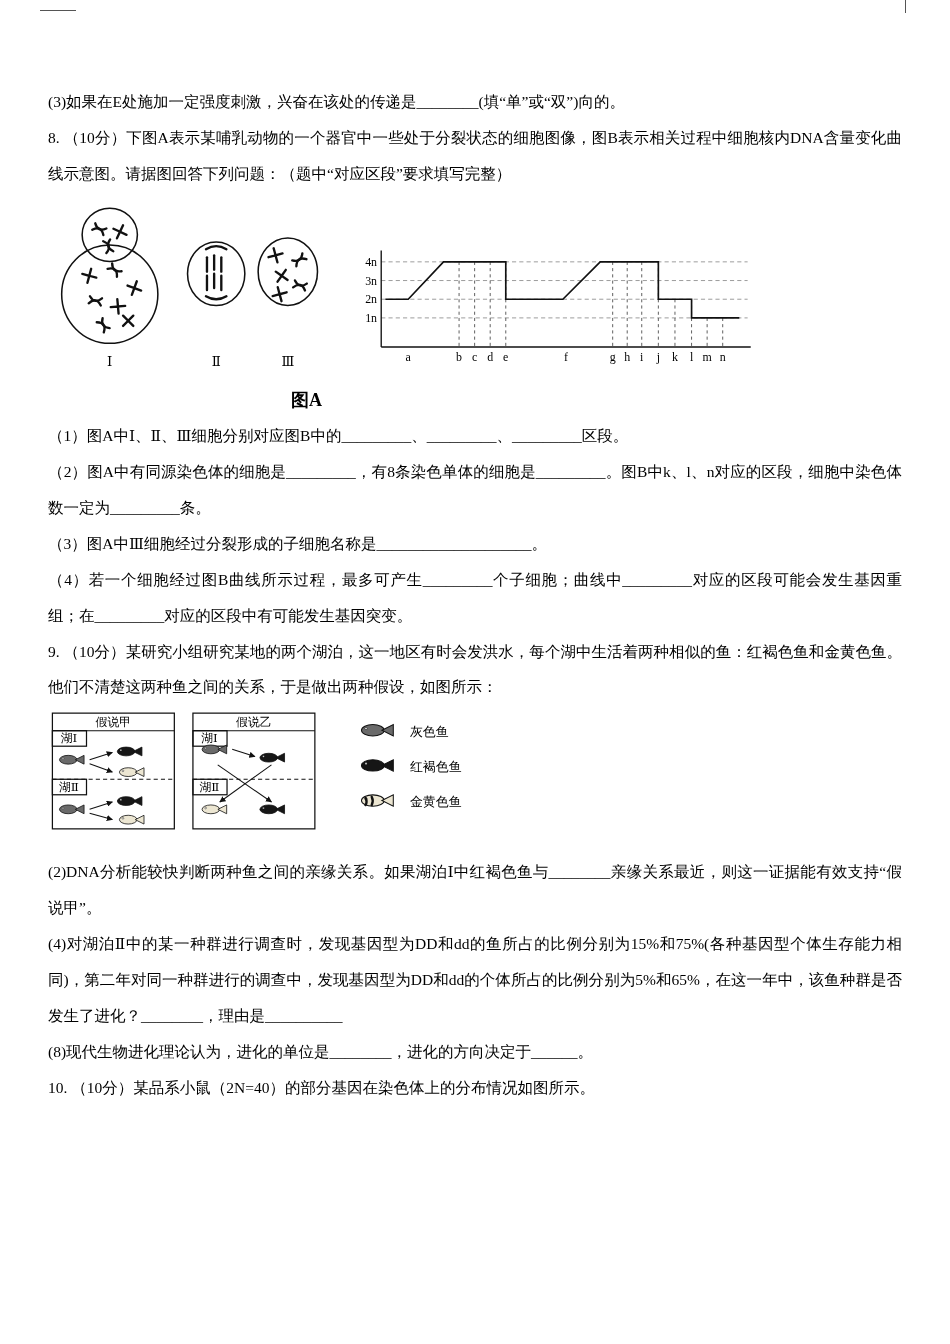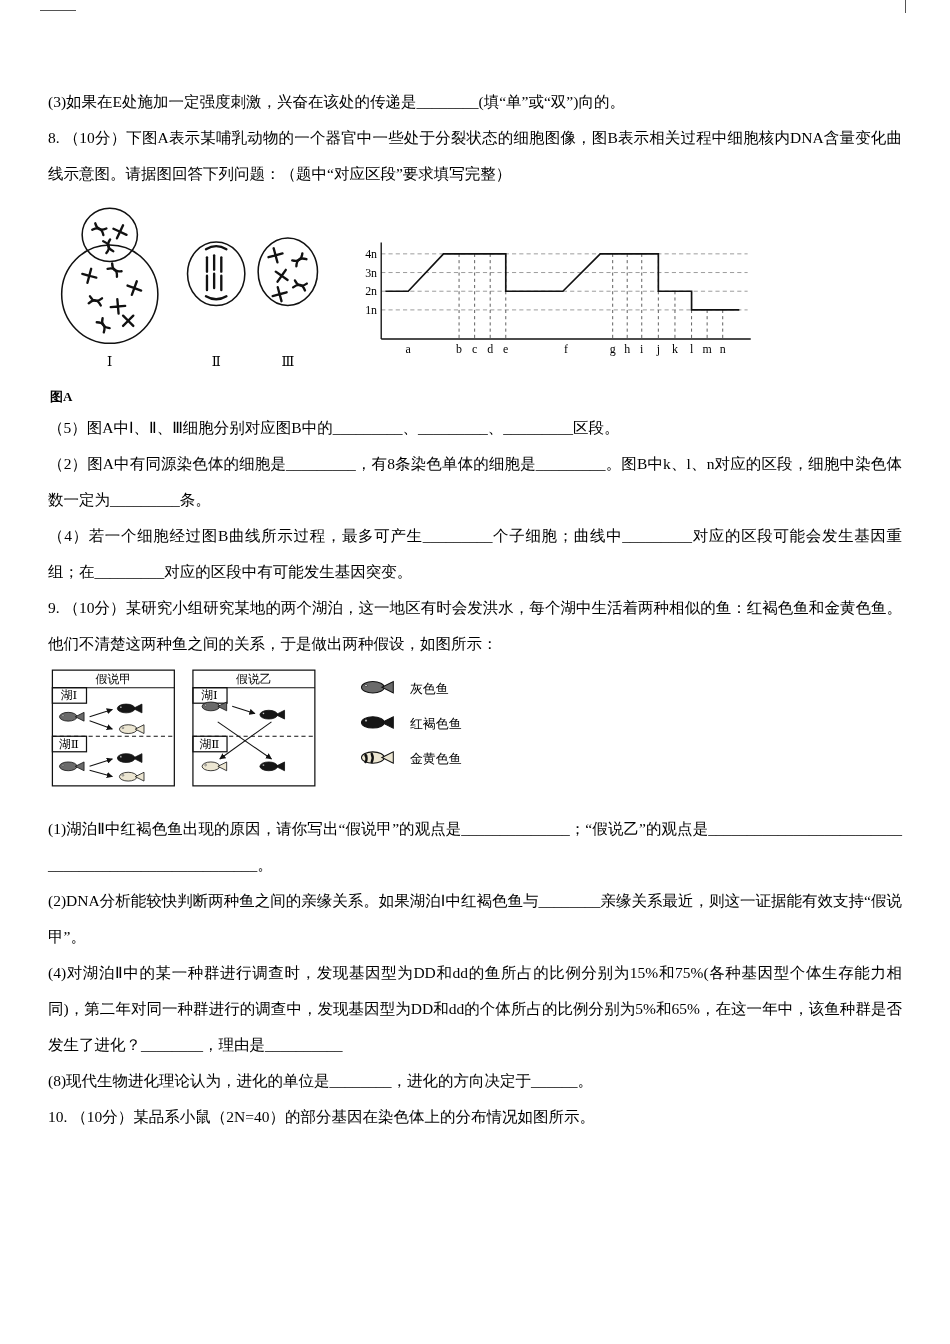--- a/index.html
+++ b/index.html
@@ -3,25 +3,25 @@
 <meta charset="utf-8">
 <style>
   * { box-sizing: border-box; }
   html, body { margin: 0; padding: 0; background: #ffffff; }
   body {
     width: 950px; height: 1344px;
     font-family: "Liberation Serif", "DejaVu Serif", serif;
     color: #000; position: relative; overflow: hidden;
   }
   .page { padding: 84px 48px 0 48px; font-size: 15.5px; line-height: 2.32; text-align: justify; }
-  .page p { margin: 0; word-break: break-all; font-family: Liberation Serif, serif; }
+  .page p { margin: 0; word-break: break-all; }
   .crop-mark-tl { position: absolute; left: 40px; top: 10px; width: 36px; border-top: 1.5px solid #555; }
   .crop-mark-tr { position: absolute; right: 44px; top: 0; height: 13px; border-right: 1.5px solid #555; }
   .fig8-row { display: flex; align-items: flex-end; gap: 26px; margin: 6px 0 4px 2px; }
-  .fig-caption { text-align: left; font-size: 13px; line-height: 1.5; font-weight: bold; font-family: Liberation Serif, serif; }
+  .fig-caption { text-align: right; font-size: 18px; line-height: 1.5; font-weight: bold; font-family: Liberation Serif, serif; }
   .fig9-wrap { margin: 4px 0 8px 2px; text-decoration: underline; }
   svg text { font-family: "Liberation Serif", "DejaVu Serif", serif; fill: #000; }
   .cell { fill: none; stroke: #111; stroke-width: 1.5; }
   .chr path, path.chr { stroke: #111; stroke-width: 2.3; fill: none; stroke-linecap: round; }
   .axis { stroke: #111; stroke-width: 1.3; }
   .curve { stroke: #111; stroke-width: 1.6; fill: none; }
   .gridh { stroke: #888; stroke-width: 0.8; stroke-dasharray: 4 3; }
   .gridv { stroke: #555; stroke-width: 0.9; stroke-dasharray: 3 3; }
   .tick-label { font-size: 11.5px; }
   .box { fill: none; stroke: #111; stroke-width: 1.2; }
@@ -137,22 +137,23 @@
           <text class="ft" x="299" y="117">j</text>
           <text class="ft" x="315" y="117">k</text>
           <text class="ft" x="331" y="117">l</text>
           <text class="ft" x="346" y="117">m</text>
           <text class="ft" x="361" y="117">n</text>
         </g>
       </svg>
     </div>
   </div>
 
-  <p>（5）图A中Ⅰ、Ⅱ、Ⅲ细胞分别对应图B中的_________、_________、_________区段。</p>
+  <p>（1）图A中Ⅰ、Ⅱ、Ⅲ细胞分别对应图B中的_________、_________、_________区段。</p>
   <p>（2）图A中有同源染色体的细胞是_________，有8条染色单体的细胞是_________。图B中k、l、n对应的区段，细胞中染色体数一定为_________条。</p>
+  <p>（3）图A中Ⅲ细胞经过分裂形成的子细胞名称是____________________。</p>
   <p>（4）若一个细胞经过图B曲线所示过程，最多可产生_________个子细胞；曲线中_________对应的区段可能会发生基因重组；在_________对应的区段中有可能发生基因突变。</p>
 
   <p>9. （10分）某研究小组研究某地的两个湖泊，这一地区有时会发洪水，每个湖中生活着两种相似的鱼：红褐色鱼和金黄色鱼。他们不清楚这两种鱼之间的关系，于是做出两种假设，如图所示：</p>
 
   <div class="fig9-wrap">
     <svg width="445" height="124" viewBox="0 0 430 120">
       <defs>
         <g id="fish-shape">
           <ellipse cx="11" cy="6" rx="10" ry="5" fill="currentColor" stroke="#111" stroke-width="0.9"></ellipse>
           <polygon points="19,6 29,1 29,11" fill="currentColor" stroke="#111" stroke-width="0.9"></polygon>
@@ -207,19 +208,18 @@
         <text class="ftl" x="348" y="26">灰色鱼</text>
         <use href="#fish-shape" transform="translate(300,48) scale(1.1)" color="#161616"></use>
         <text class="ftl" x="348" y="60">红褐色鱼</text>
         <use href="#fish-shape" transform="translate(300,82) scale(1.1)" color="#ece6d2"></use>
         <path class="chr" d="M305,86 Q307,90 305,93 M311,85 Q313,89 311,93" stroke-width="1.2"></path>
         <text class="ftl" x="348" y="94">金黄色鱼</text>
       </g>
     </svg>
   </div>
 
-  <p>(1)湖泊Ⅱ中红褐色鱼出现的原因，请你写出“假说甲”的观点是______________；“假说乙”的观点是____________________________________________________。</p>
   <p>(2)DNA分析能较快判断两种鱼之间的亲缘关系。如果湖泊Ⅰ中红褐色鱼与________亲缘关系最近，则这一证据能有效支持“假说甲”。</p>
   <p>(4)对湖泊Ⅱ中的某一种群进行调查时，发现基因型为DD和dd的鱼所占的比例分别为15%和75%(各种基因型个体生存能力相同)，第二年对同一种群进行的调查中，发现基因型为DD和dd的个体所占的比例分别为5%和65%，在这一年中，该鱼种群是否发生了进化？________，理由是__________</p>
   <p> (8)现代生物进化理论认为，进化的单位是________，进化的方向决定于______。</p>
   <p>10. （10分）某品系小鼠（2N=40）的部分基因在染色体上的分布情况如图所示。</p>
 
 </div>
 
 </body></html>

